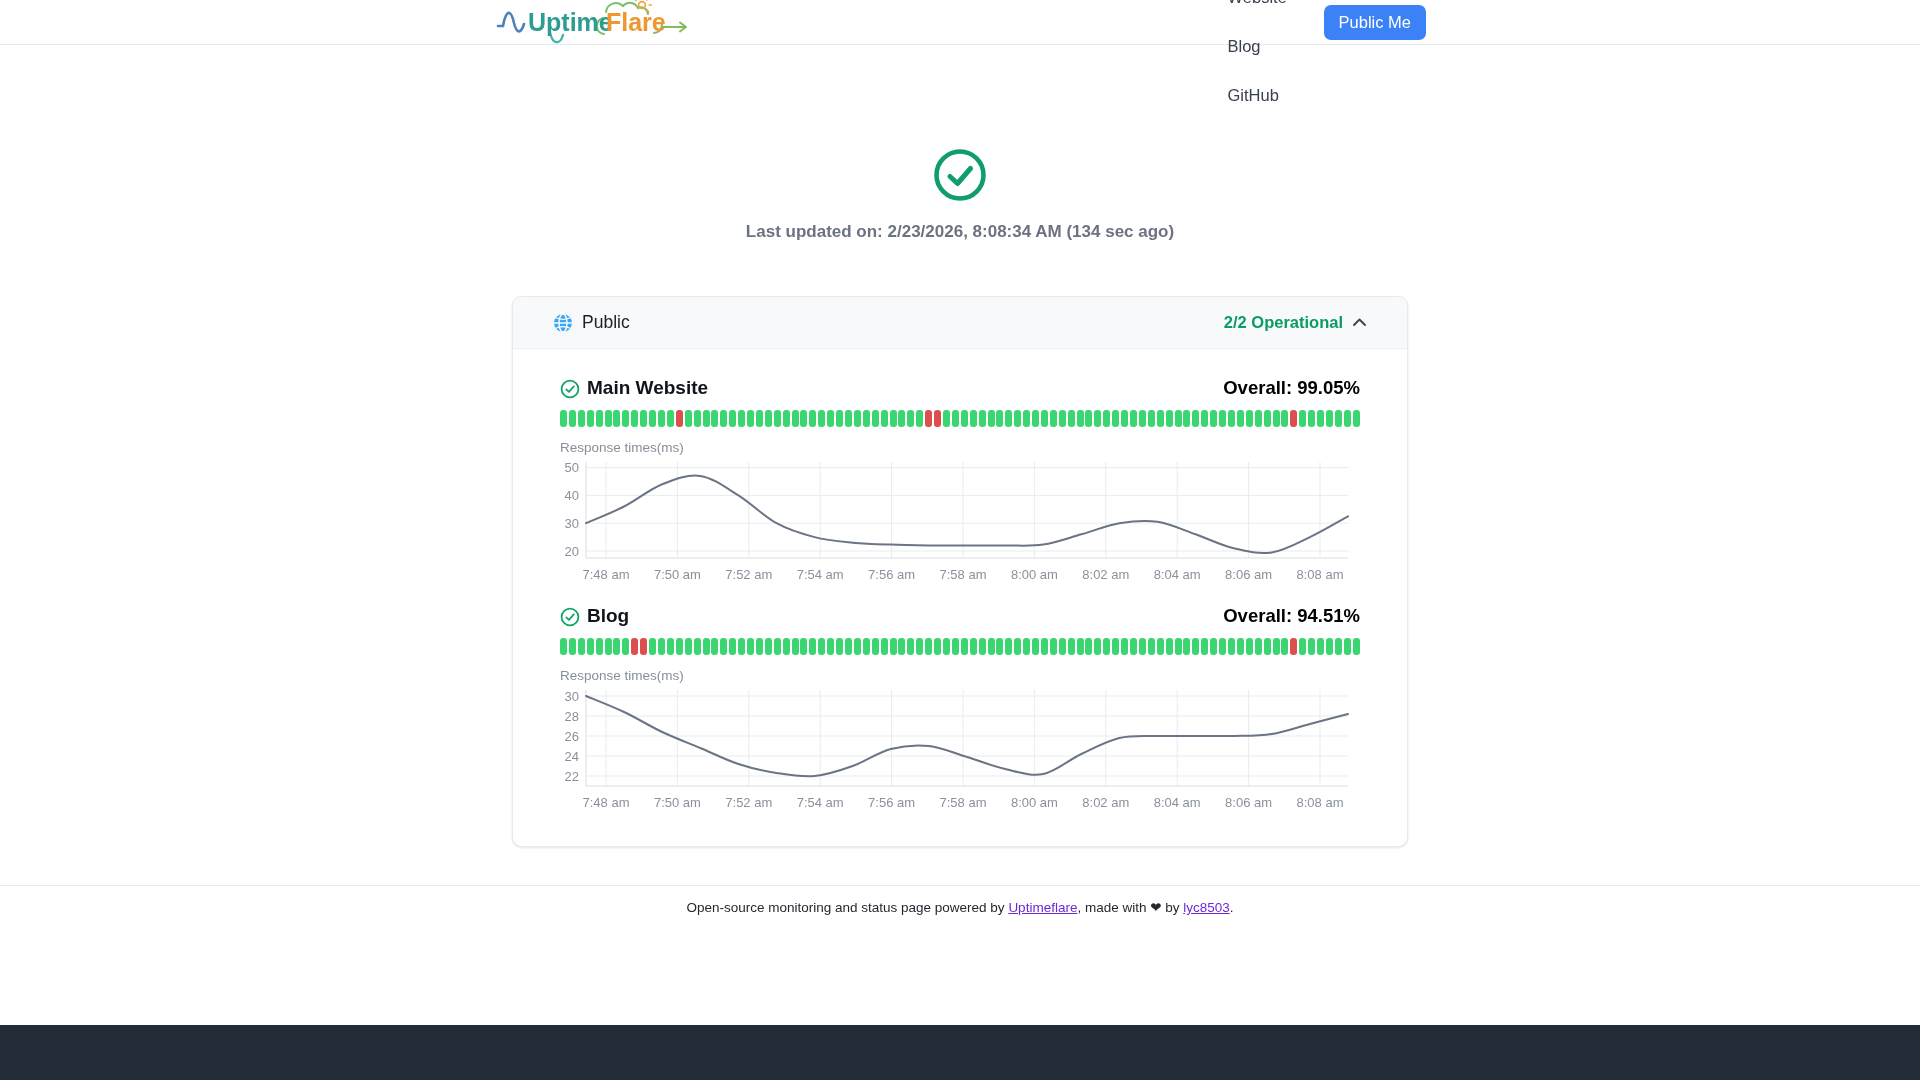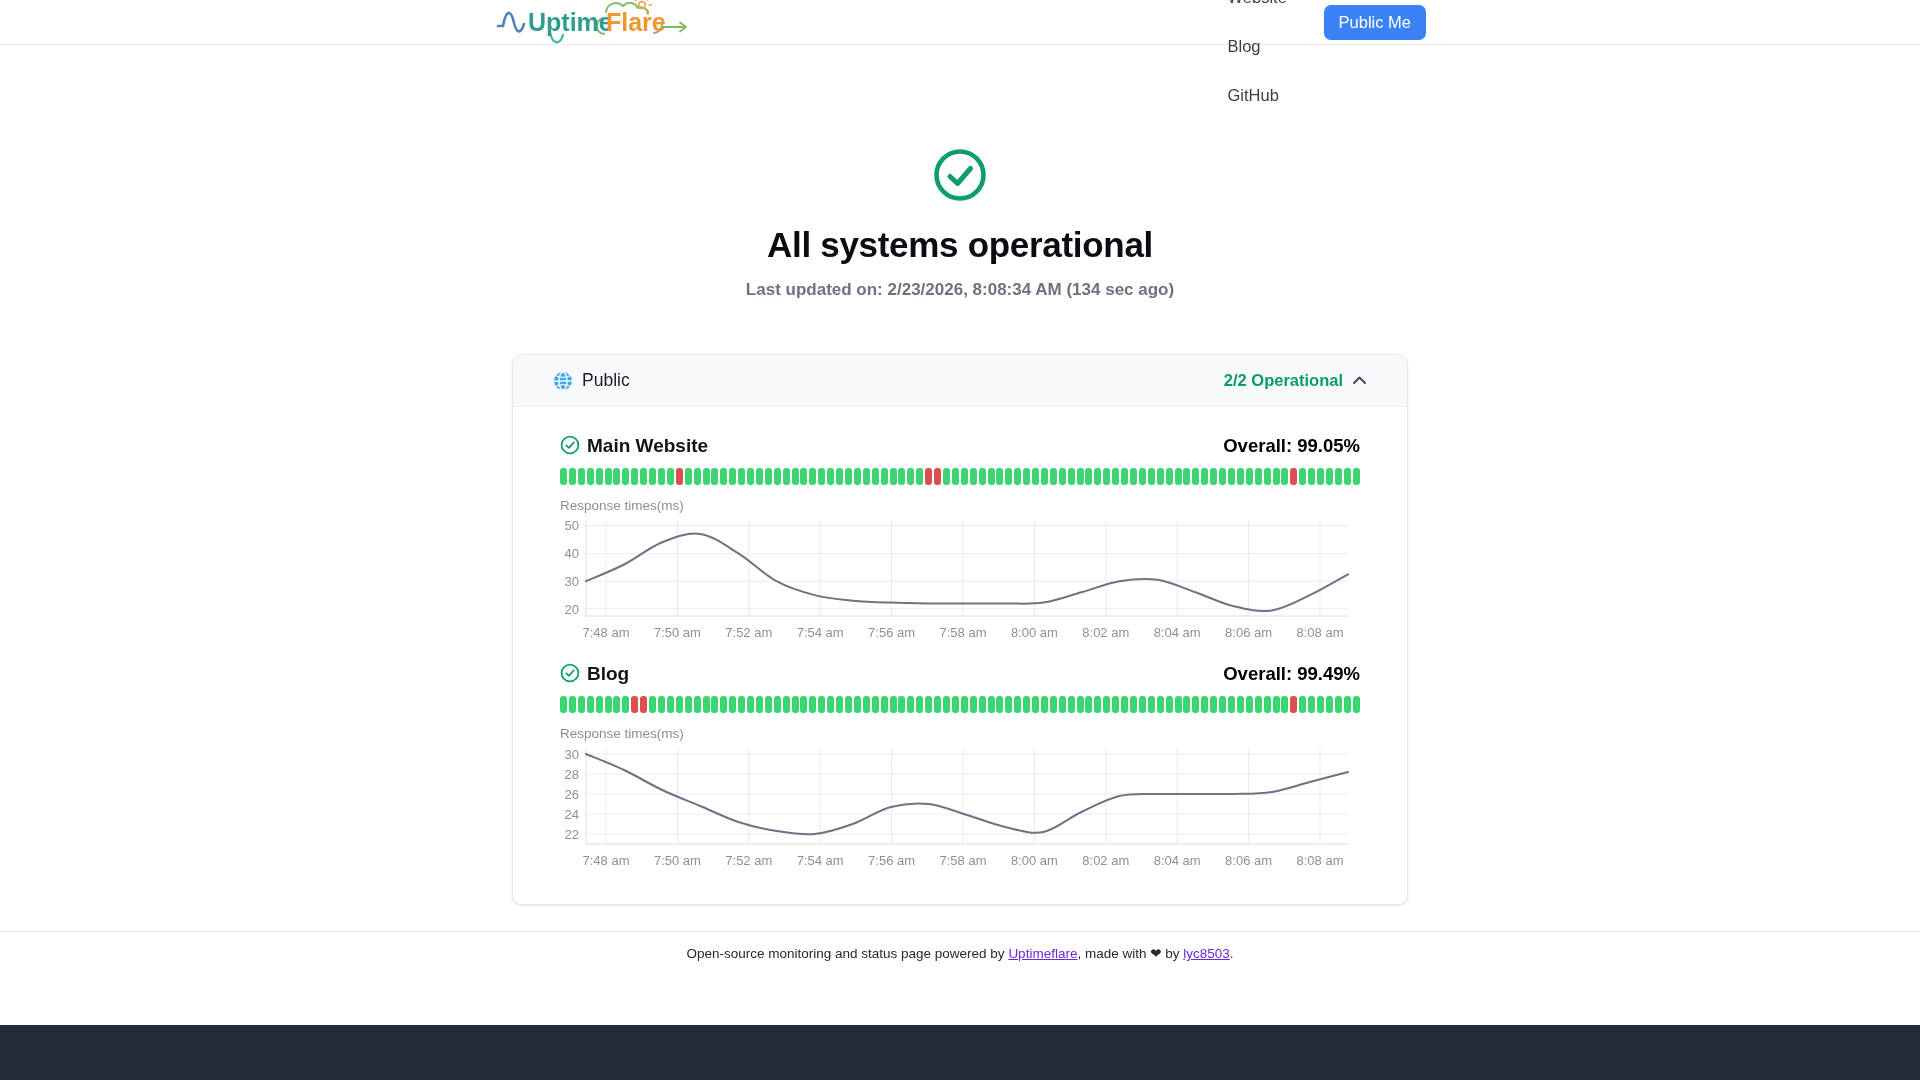--- a/index.html
+++ b/index.html
@@ -15,32 +15,32 @@
   .nav-link { font-size:16.5px; color:#39414e; text-decoration:none; cursor:pointer; }
   .cta-btn { background:#3b82f6; color:#fff; font-size:16.5px; border:none; border-radius:7px;
     padding:8px 15px; cursor:pointer; font-family:"Liberation Sans", sans-serif; }
 
   
   .hero { text-align:center; padding-top:102px; }
   .hero-title { font-size:35px; font-weight:bold; color:#0a0d12; margin-top:18px; letter-spacing:-0.3px; }
   .hero-sub { font-size:17px; font-weight:bold; color:#6b7280; margin-top:15px; }
 
   
-  .card { width:896px; margin:54px auto 0; background:#fff; border:1px solid #e7e9ee; border-radius:10px;
+  .card { width:896px; margin:54px auto 12px; background:#fff; border:1px solid #e7e9ee; border-radius:10px;
     box-shadow:0 1px 3px rgba(16,24,40,.08), 0 1px 2px rgba(16,24,40,.04); }
   .card-header { background:#f8f9fa; border-bottom:1px solid #eceef2; border-radius:10px 10px 0 0;
     padding:15px 40px; display:flex; align-items:center; justify-content:space-between; }
   .group-name { display:flex; align-items:center; gap:9px; font-size:17.5px; color:#1b2026; }
   .group-toggle { display:flex; align-items:center; gap:9px; cursor:pointer; background:none; border:none; }
   .group-status { font-size:16.5px; font-weight:bold; color:#0a9c66; }
   .card-body { padding:15px 47px 26px; }
 
   .monitor { margin-top:13px; }
   .mon-head { display:flex; align-items:center; justify-content:space-between; }
-  .mon-left { display:flex; align-items:flex-start; gap:7px; }
+  .mon-left { display:flex; align-items:flex-end; gap:7px; }
   .mon-name { font-size:19px; font-weight:bold; color:#10151b; }
   .mon-overall { font-size:18.5px; font-weight:bold; color:#000000; }
 
   .bars { display:flex; justify-content:space-between; width:800px; margin:11px 0 13px; }
   .bar { width:7px; height:17px; border-radius:3px; background:#3bd671; }
   .bar.down { background:#dc4f4f; }
 
   .chart-label { font-size:13.5px; font-weight:normal; color:#878f99; margin-bottom:1px; }
   .chart-svg text { font-family:"Liberation Sans", sans-serif; }
   .chart-svg .grid { stroke:#e9ebf0; stroke-width:1; }
@@ -82,21 +82,20 @@
       <button class="cta-btn">Public Me</button>
     </nav>
   </div>
 </header>
 
 <section class="hero">
   <svg width="56" height="56" viewBox="0 0 56 56">
     <circle cx="28" cy="28" r="23.5" fill="none" stroke="#0f9e6a" stroke-width="4.6"></circle>
     <path d="M18 29.5 L25.5 36.5 L38.5 21.5" fill="none" stroke="#0f9e6a" stroke-width="5" stroke-linecap="round" stroke-linejoin="round"></path>
   </svg>
-  <div class="hero-title">All systems operational</div>
   <div class="hero-sub">Last updated on: 2/23/2026, 8:08:34 AM (134 sec ago)</div>
 </section>
 
 <section class="card">
   <div class="card-header">
     <div class="group-name">
       <svg width="20" height="20" viewBox="0 0 20 20">
         <circle cx="10" cy="10" r="9" fill="#3ba6f2"></circle>
         <ellipse cx="10" cy="10" rx="4" ry="9" fill="none" stroke="#ffffff" stroke-width="1.4"></ellipse>
         <line x1="1" y1="10" x2="19" y2="10" stroke="#ffffff" stroke-width="1.4"></line>
@@ -251,21 +250,21 @@
           <path class="line" d="M26.0,67.2 C32.4,64.4 51.4,57.0 64.1,50.5 C76.8,44.0 89.5,33.4 102.2,28.3 C114.9,23.2 127.6,18.1 140.3,19.9 C153.0,21.8 165.7,31.5 178.4,39.4 C191.1,47.3 203.8,60.3 216.5,67.2 C229.2,74.2 241.9,77.9 254.6,81.1 C267.3,84.4 280.0,85.4 292.7,86.7 C305.4,87.9 318.1,88.2 330.8,88.6 C343.5,89.1 356.2,89.3 368.9,89.5 C381.6,89.6 394.3,89.5 407.0,89.5 C419.7,89.5 432.4,89.6 445.1,89.5 C457.8,89.3 470.5,90.5 483.2,88.6 C495.9,86.8 508.6,81.9 521.3,78.3 C534.0,74.8 546.7,69.3 559.4,67.2 C572.1,65.1 584.8,64.0 597.5,65.8 C610.2,67.7 622.9,73.9 635.6,78.3 C648.3,82.8 661.0,89.2 673.7,92.3 C686.4,95.3 699.1,98.3 711.8,96.4 C724.5,94.6 737.2,87.2 749.9,81.1 C762.6,75.1 781.6,63.7 788.0,60.3"></path>
         </svg></div>
       <div class="monitor"><div class="mon-head">
        <span class="mon-left">
          <svg width="20" height="20" viewBox="0 0 20 20">
            <circle cx="10" cy="10" r="8.4" fill="none" stroke="#13a566" stroke-width="1.8"></circle>
            <path d="M6.3 10.4 L8.9 12.8 L13.8 7.4" fill="none" stroke="#13a566" stroke-width="1.8" stroke-linecap="round" stroke-linejoin="round"></path>
          </svg>
          <span class="mon-name">Blog</span>
        </span>
-       <span class="mon-overall">Overall: 99.49%</span>
+       <span class="mon-overall">Overall: 94.51%</span>
      </div>
      <div class="bars">
           <div class="bar"></div>
           <div class="bar"></div>
           <div class="bar"></div>
           <div class="bar"></div>
           <div class="bar"></div>
           <div class="bar"></div>
           <div class="bar"></div>
           <div class="bar"></div>

